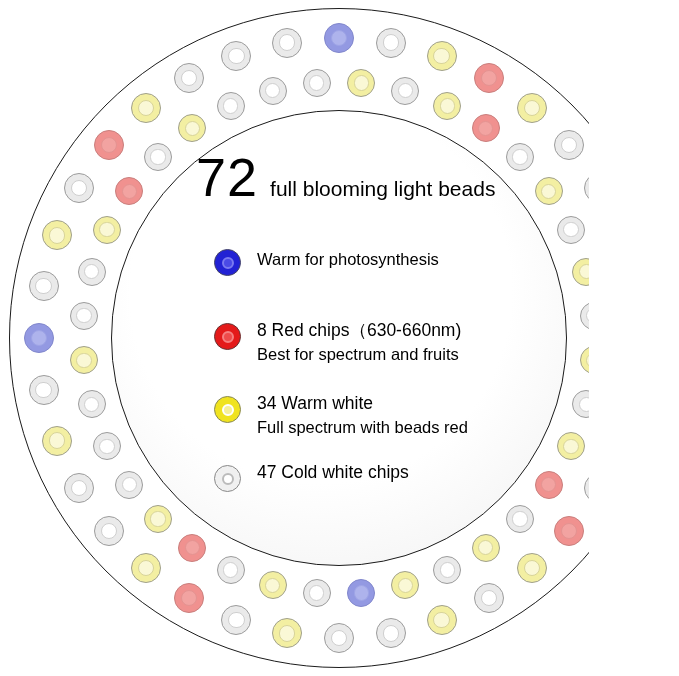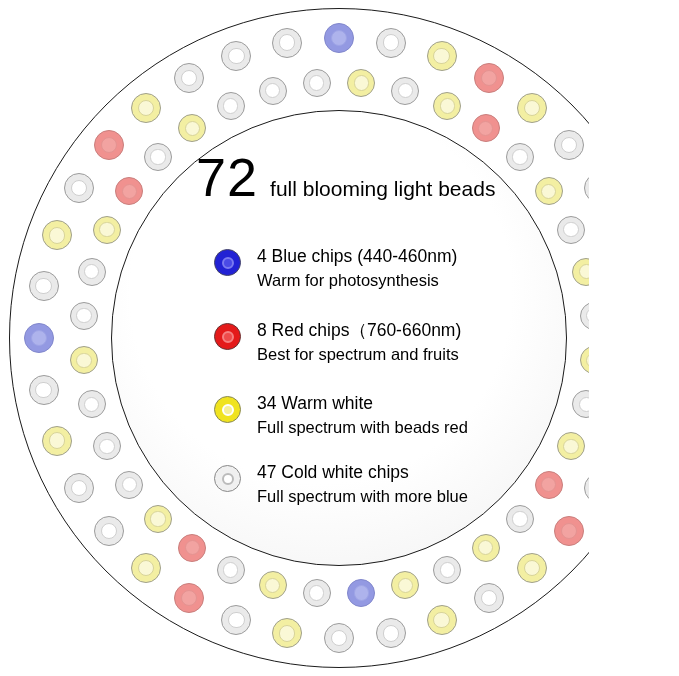--- a/index.html
+++ b/index.html
@@ -317,48 +317,46 @@
   <div class="title">
     <span class="title-number">72</span>
     <span class="title-label">full blooming light beads</span>
   </div>
 
   <div class="legend-row" style="top:246px">
     <div class="legend-icon" style="background: rgb(34, 34, 212); border-color: rgb(68, 68, 102);">
       <div class="legend-icon-core" style="background: rgb(74, 74, 230); border-color: rgb(122, 122, 240);"></div>
     </div>
     <div class="legend-text">
-      <div class="legend-line1">4 Blue chips (440-460nm)</div>
       <div class="legend-line2">Warm for photosynthesis</div>
     </div>
   </div>
 
   <div class="legend-row" style="top:320px">
     <div class="legend-icon" style="background: rgb(228, 26, 26); border-color: rgb(102, 51, 51);">
       <div class="legend-icon-core" style="background: rgb(238, 75, 75); border-color: rgb(245, 128, 128);"></div>
     </div>
     <div class="legend-text">
-      <div class="legend-line1">8 Red chips（760-660nm)</div>
+      <div class="legend-line1">8 Red chips（630-660nm)</div>
       <div class="legend-line2">Best for spectrum and fruits</div>
     </div>
   </div>
 
   <div class="legend-row" style="top:393px">
     <div class="legend-icon" style="background: rgb(240, 227, 31); border-color: rgb(136, 136, 85);">
       <div class="legend-icon-core" style="background: rgb(246, 240, 154); border-color: rgb(255, 255, 255);"></div>
     </div>
     <div class="legend-text">
       <div class="legend-line1">34 Warm white</div>
       <div class="legend-line2">Full spectrum with beads red</div>
     </div>
   </div>
 
   <div class="legend-row" style="top:462px">
     <div class="legend-icon" style="background: rgb(240, 240, 240); border-color: rgb(136, 136, 136);">
       <div class="legend-icon-core" style="background: rgb(255, 255, 255); border-color: rgb(187, 187, 187);"></div>
     </div>
     <div class="legend-text">
       <div class="legend-line1">47 Cold white chips</div>
-      <div class="legend-line2">Full spectrum with more blue</div>
     </div>
   </div>
 
 </div>
 
 </body></html>

